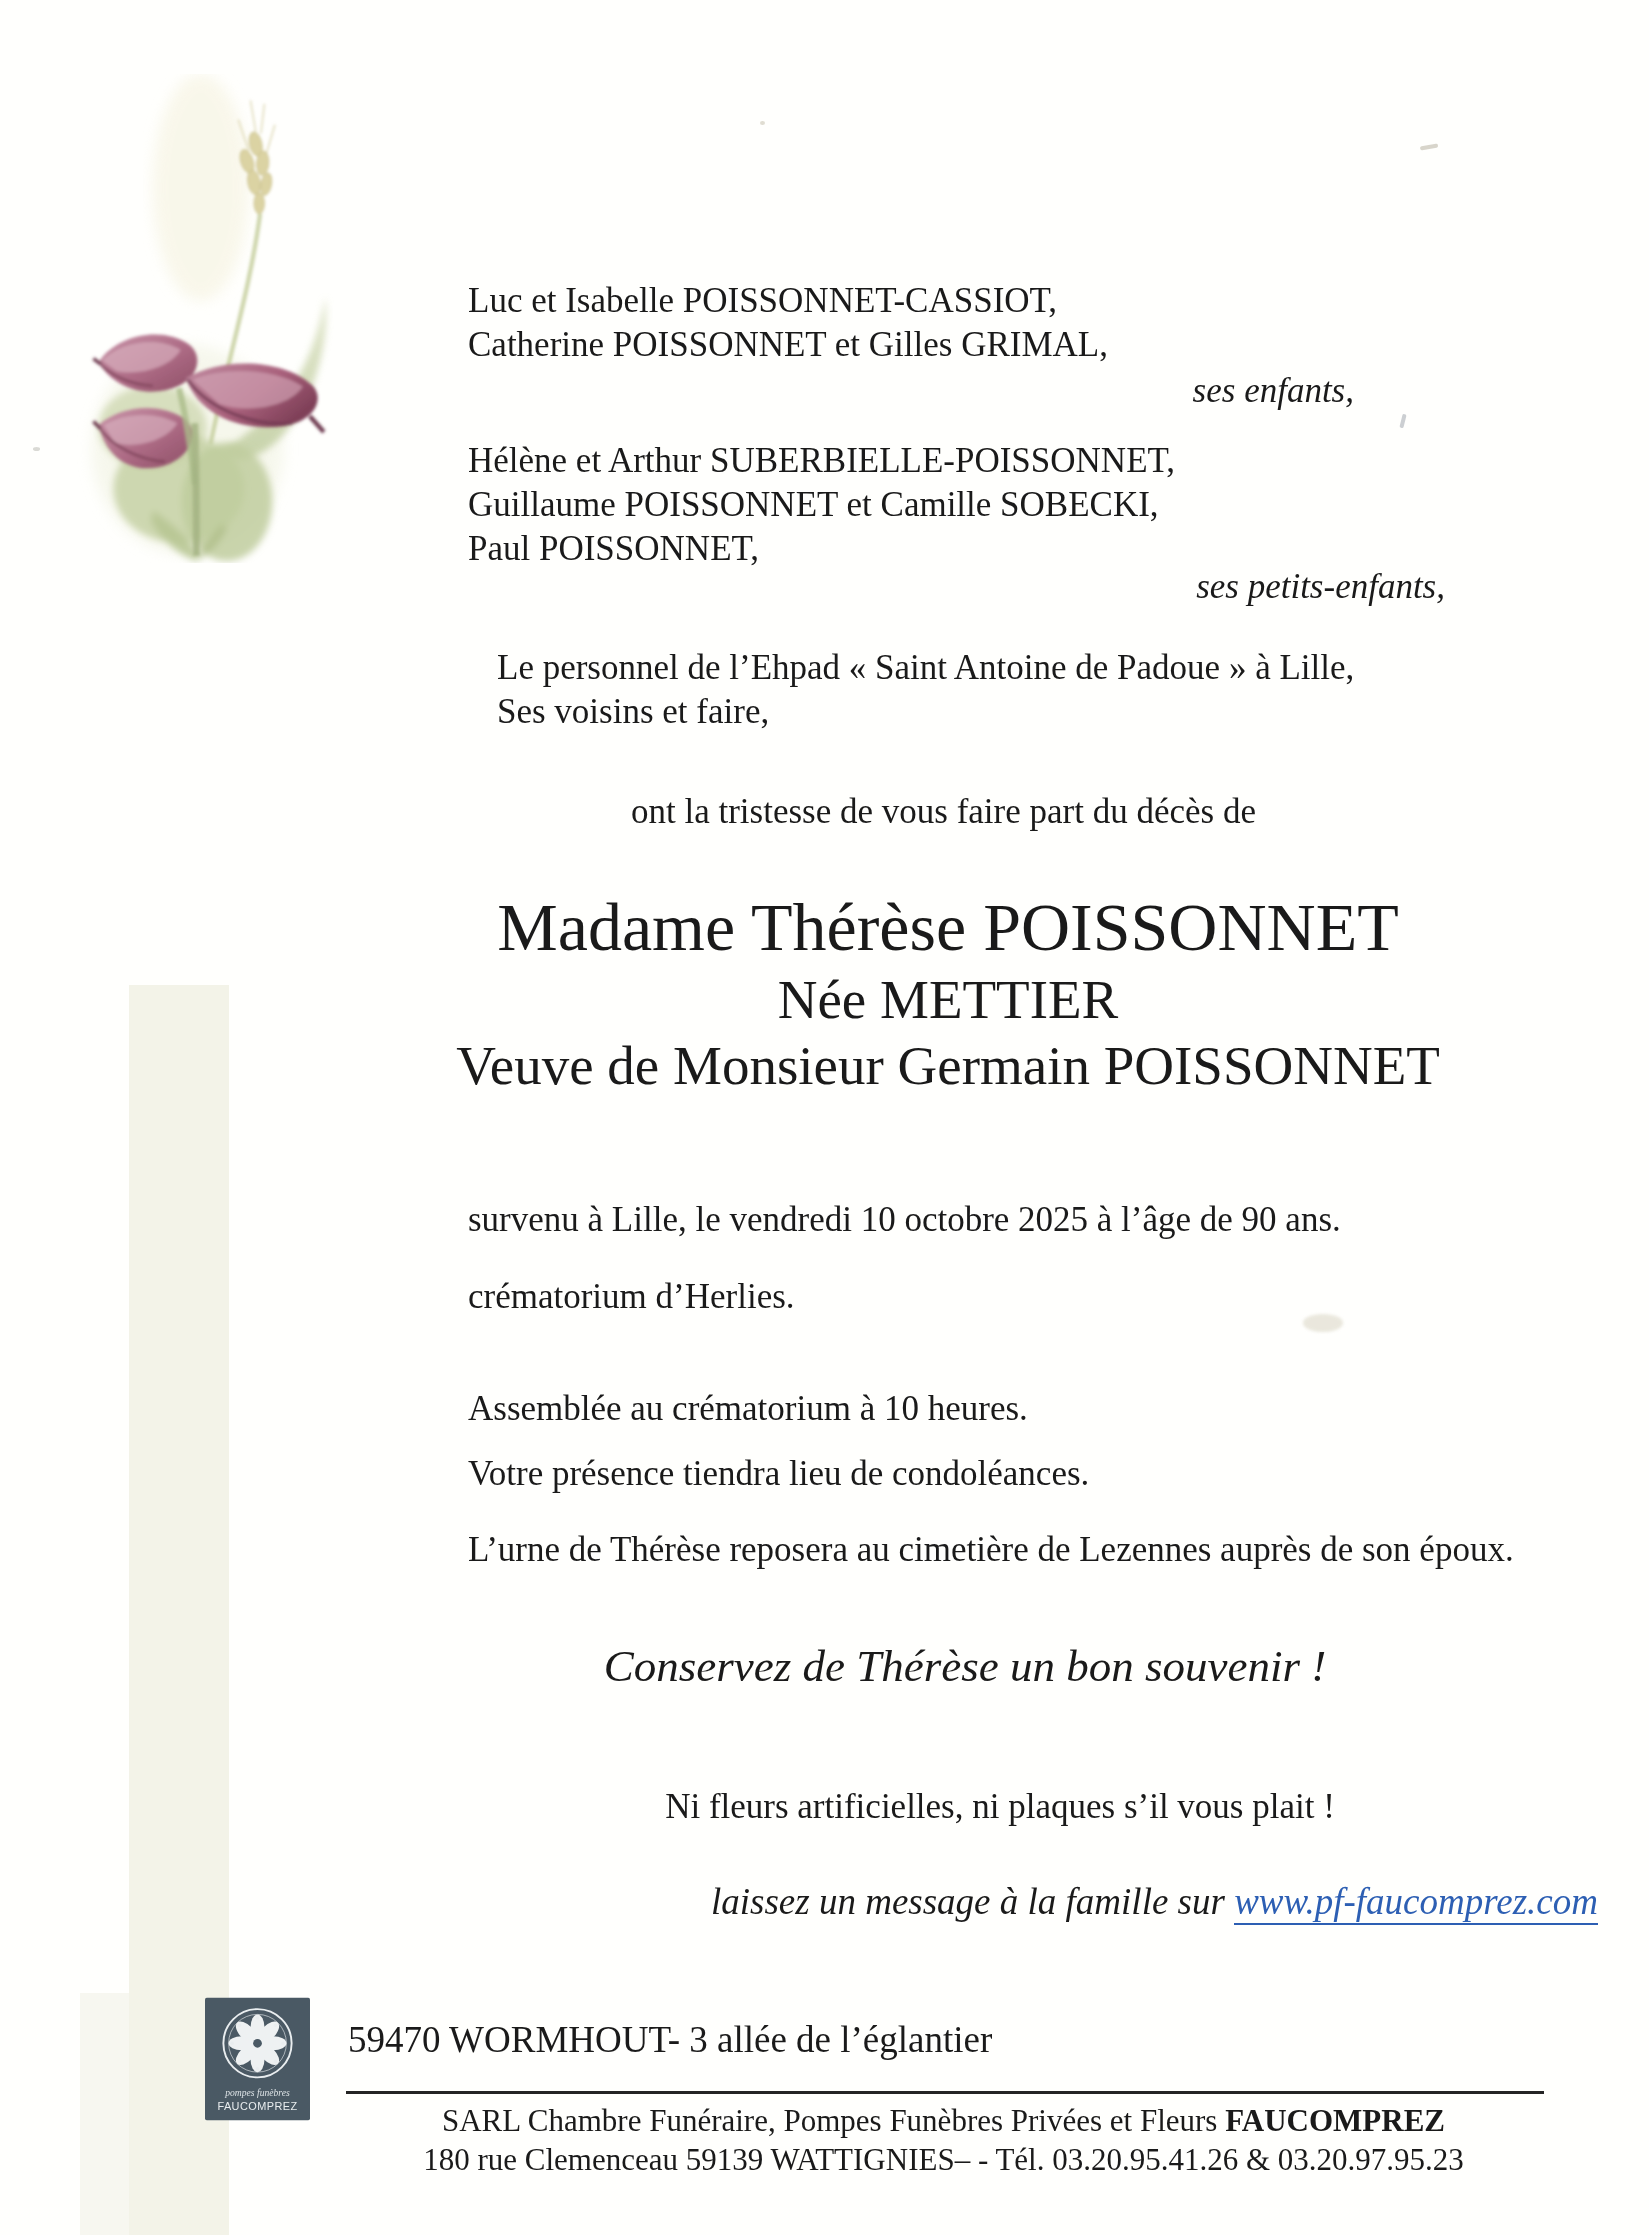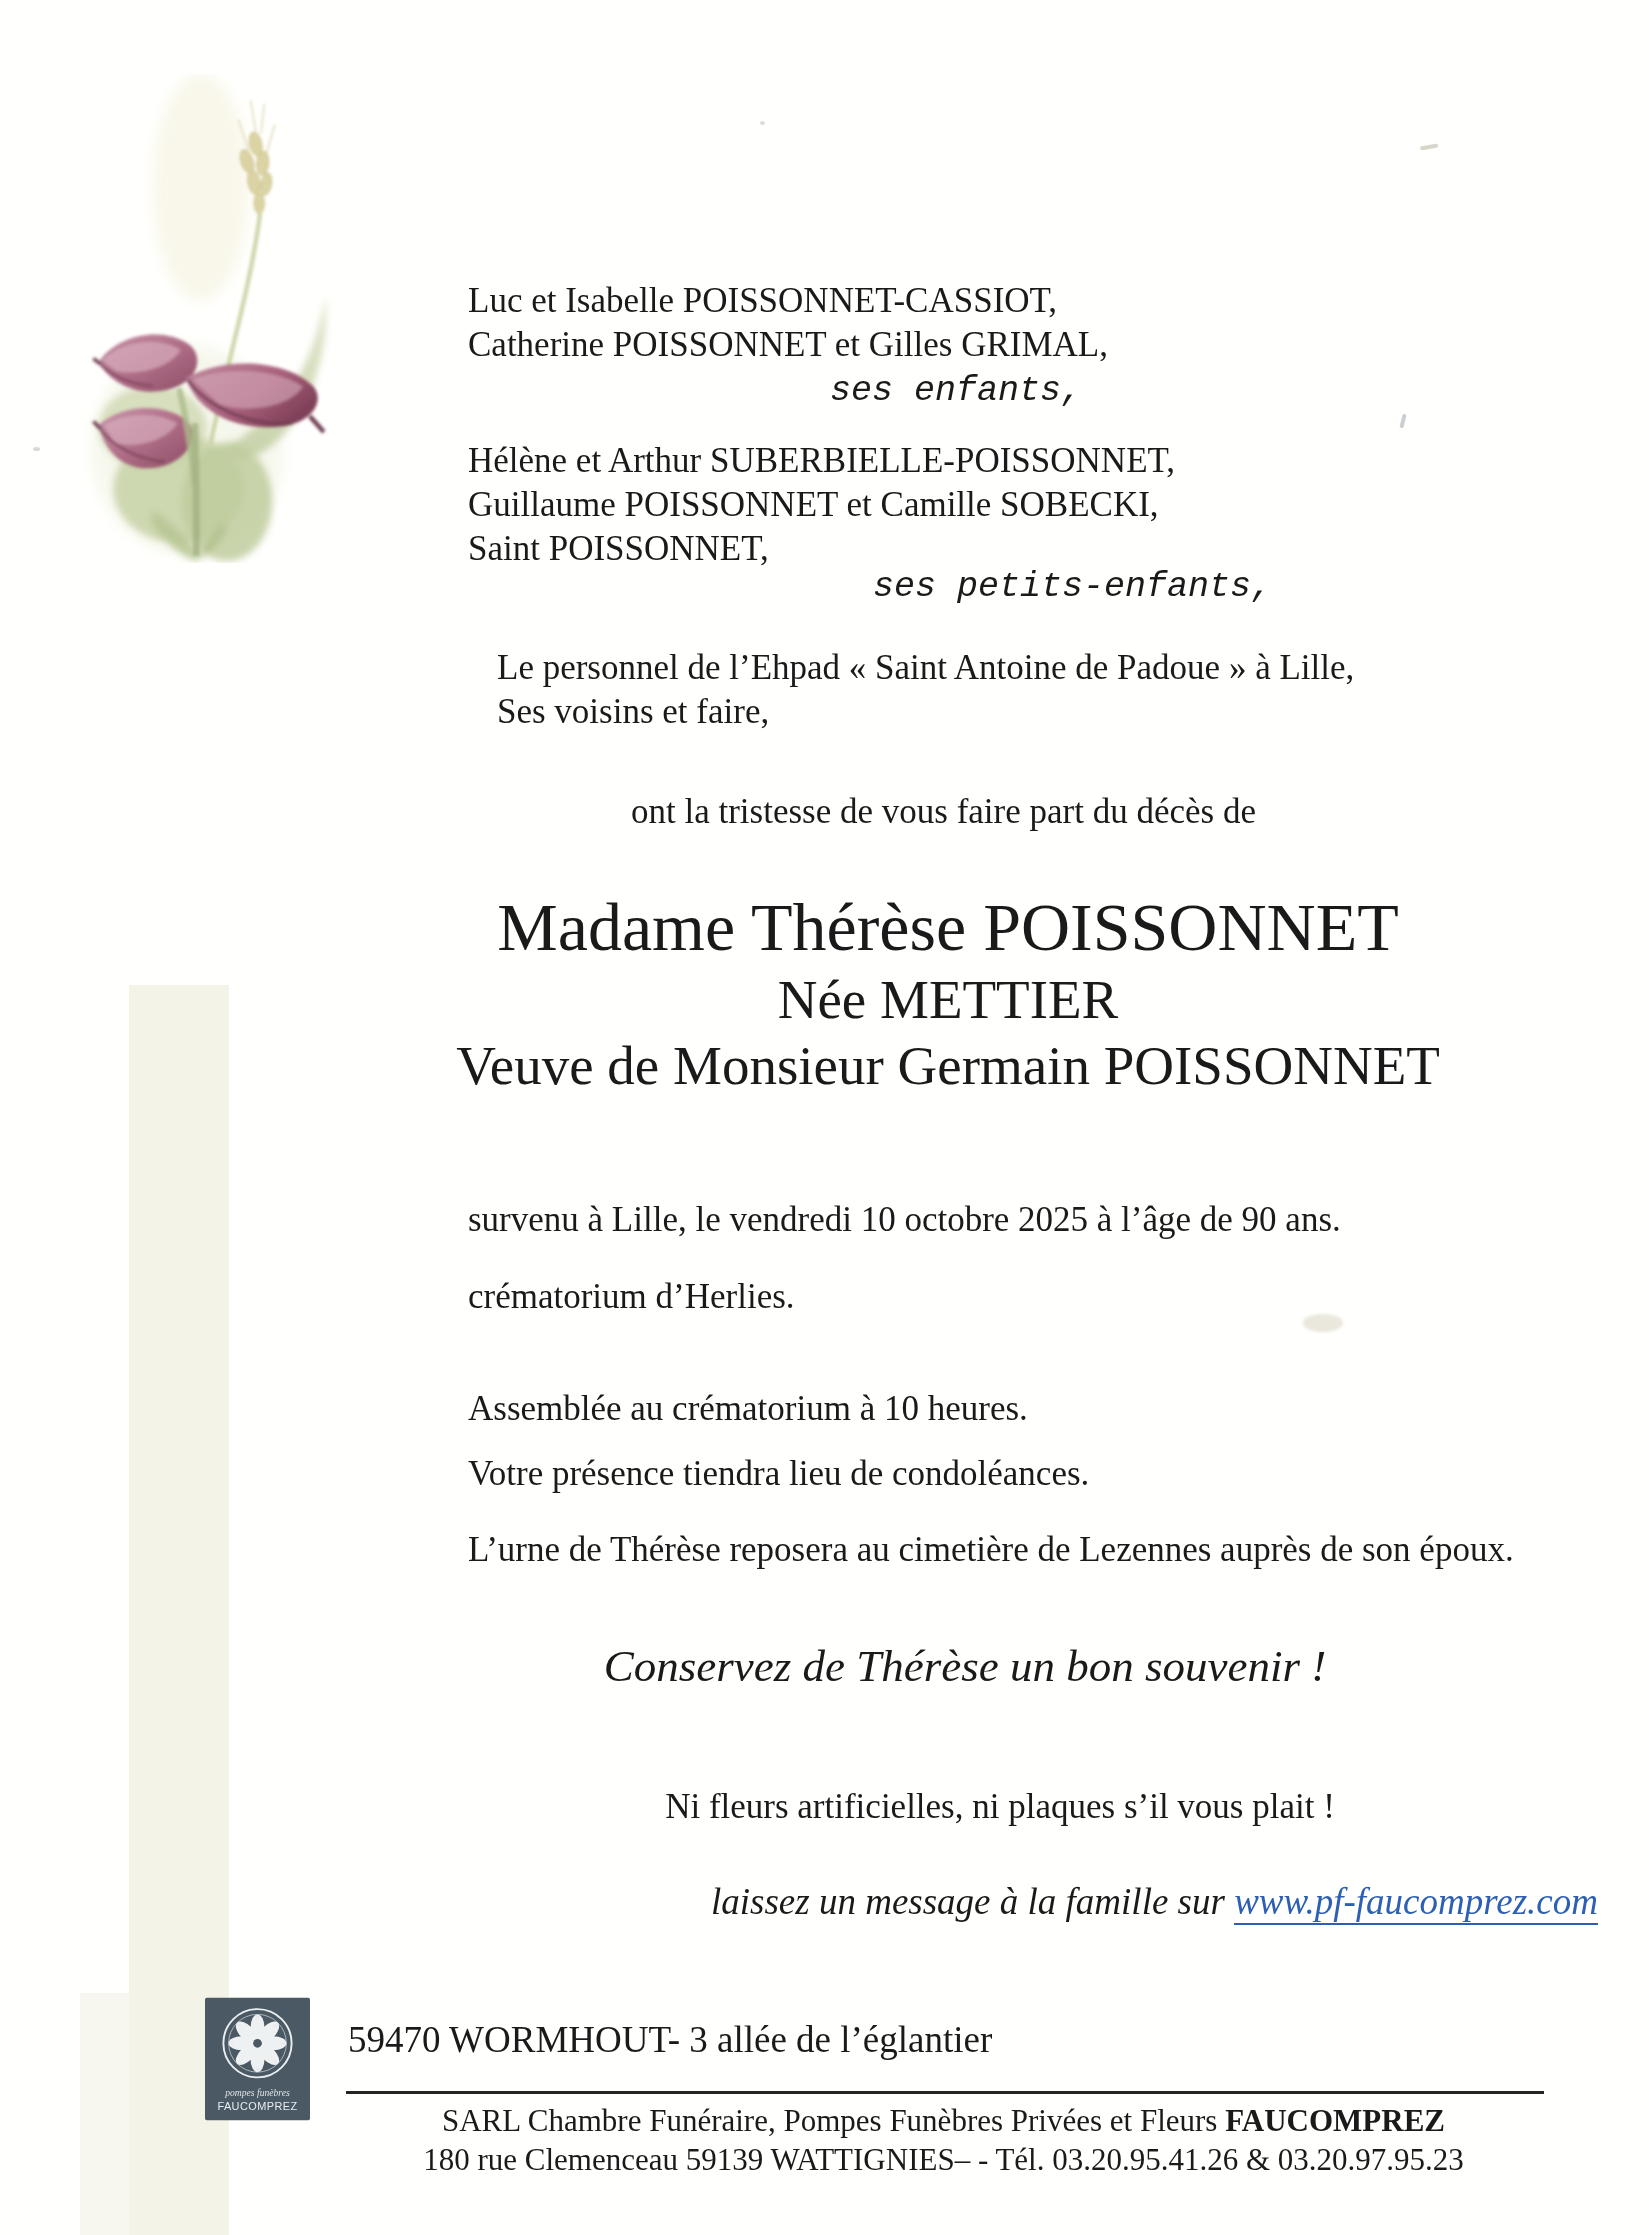--- a/index.html
+++ b/index.html
@@ -11,21 +11,21 @@
     overflow:hidden;
     font-family:"Liberation Serif","DejaVu Serif",serif;
     color:#1a1a1a;
   }
   .abs{position:absolute;}
   .nowrap{white-space:nowrap;}
   .line{line-height:44px;font-size:35px;}
   .body-txt{font-size:35px;line-height:44px;}
   .italic{font-style:italic;}
   .bold{font-weight:bold;}
-  .right{font-family:Liberation Mono, monospace;}
+  .right{text-align:right;}
   .center{text-align:center;}
 
   
   .band-main{left:129px;top:985px;width:100px;height:1251px;background:#f3f3e8;}
   .band-edge{left:80px;top:1993px;width:51px;height:243px;background:#f7f7f0;}
 
   
   #children-block{left:468px;top:279px;}
   #children-label{left:830px;top:369px;width:524px;}
   #grandchildren-block{left:468px;top:439px;}
@@ -164,21 +164,21 @@
 
   <div id="children-block" class="abs nowrap">
     <div class="line">Luc et Isabelle POISSONNET-CASSIOT,</div>
     <div class="line">Catherine POISSONNET et Gilles GRIMAL,</div>
   </div>
   <div id="children-label" class="abs right body-txt italic">ses enfants,</div>
 
   <div id="grandchildren-block" class="abs nowrap">
     <div class="line">Hélène et Arthur SUBERBIELLE-POISSONNET,</div>
     <div class="line">Guillaume POISSONNET et Camille SOBECKI,</div>
-    <div class="line">Saint POISSONNET,</div>
+    <div class="line">Paul POISSONNET,</div>
   </div>
   <div id="grandchildren-label" class="abs right body-txt italic">ses petits-enfants,</div>
 
   <div id="others-block" class="abs nowrap">
     <div class="line">Le personnel de l’Ehpad « Saint Antoine de Padoue » à Lille,</div>
     <div class="line">Ses voisins et faire,</div>
   </div>
 
   <div id="intro-line" class="abs nowrap">ont la tristesse de vous faire part du décès de</div>
 

